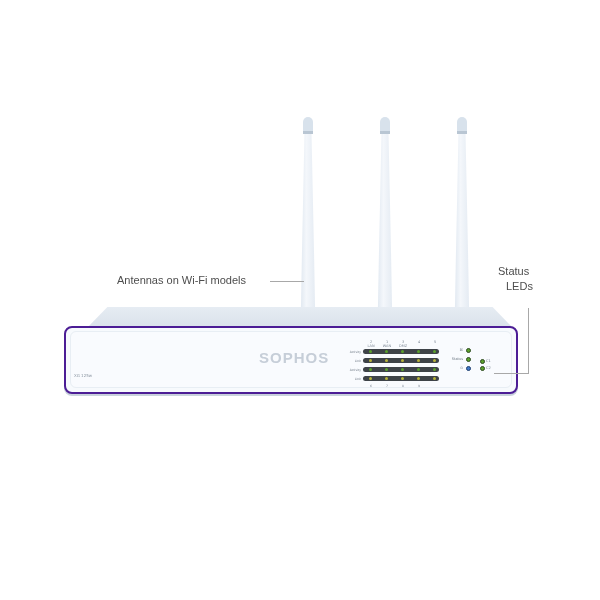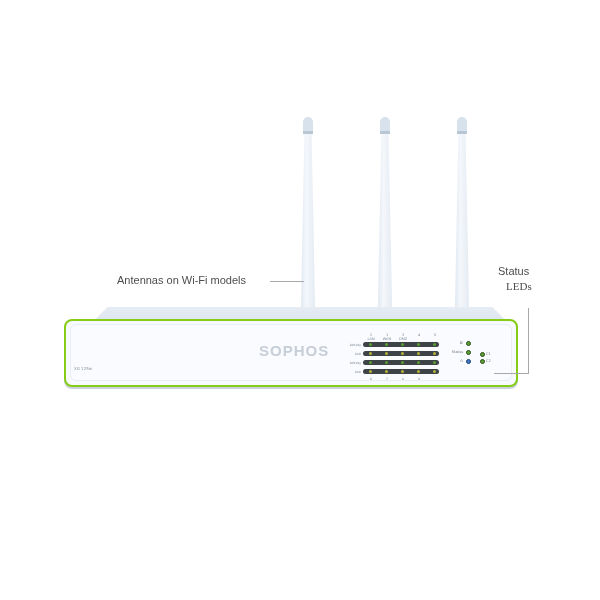--- a/index.html
+++ b/index.html
@@ -15,22 +15,22 @@
               background:linear-gradient(90deg,#dfe7f0 0%,#f4f7fb 40%,#e3eaf2 100%);
               clip-path:polygon(28% 0, 72% 0, 88% 70%, 94% 100%, 6% 100%, 12% 70%); }
   .ant-base { position:absolute; top:190px; left:0; width:16px; height:24px;
               background:linear-gradient(90deg,#dbe3ec,#eef2f7,#dbe3ec);
               border-bottom:2px solid #c5d0db; }
 
   
   .dev-top { position:absolute; left:86px; top:307px; width:428px; height:22px;
              background:linear-gradient(180deg,#e6ecf3,#d9e1ea);
              clip-path:polygon(5% 0, 95% 0, 100% 100%, 0 100%); }
-  .dev-front { position:absolute; left:64px; top:319px; width:450px; height:64px;
-               background:#f7fafd; border:2px solid #84cc16; border-radius:8px;
+  .dev-front { position:absolute; left:64px; top:326px; width:450px; height:64px;
+               background:#f7fafd; border:2px solid #4c1d95; border-radius:8px;
                box-shadow:0 2px 0 #c9d2dc; }
   .dev-inner { position:absolute; left:4px; top:3px; right:4px; bottom:4px;
                border:1px solid #e8eef4; border-radius:6px; background:#f9fbfe; }
 
   .logo { position:absolute; left:193px; top:21px; font-size:15px; font-weight:bold;
           letter-spacing:1px; color:#c6ced8; font-family:"Liberation Sans", sans-serif; }
   .model { position:absolute; left:8px; top:45px; font-size:4px; color:#8a95a1; }
 
   
   .ports { position:absolute; left:277px; top:12px; width:120px; height:52px; }
@@ -145,15 +145,15 @@
   <div class="sled" style="left:414px;top:31px;background:#5aa02c;"></div>
   <div class="stat-label" style="left:420px;top:31px;width:10px;text-align:left;">C1</div>
   <div class="sled" style="left:414px;top:38px;background:#5aa02c;"></div>
   <div class="stat-label" style="left:420px;top:38px;width:10px;text-align:left;">C2</div>
 </div>
 
 <div class="callout-text" style="left:117px;top:274px;">Antennas on Wi-Fi models</div>
 <div class="line" style="left:270px;top:281px;width:34px;height:1px;"></div>
 
 <div class="callout-text" style="left:498px;top:265px;">Status</div>
-<div class="callout-text" style="left:506px;top:280px;font-family:Liberation Serif, serif;">LEDs</div>
+<div class="callout-text" style="left:506px;top:280px;">LEDs</div>
 <div class="line" style="left:528px;top:308px;width:1px;height:66px;"></div>
 <div class="line" style="left:494px;top:373px;width:35px;height:1px;"></div>
 
 </body></html>

